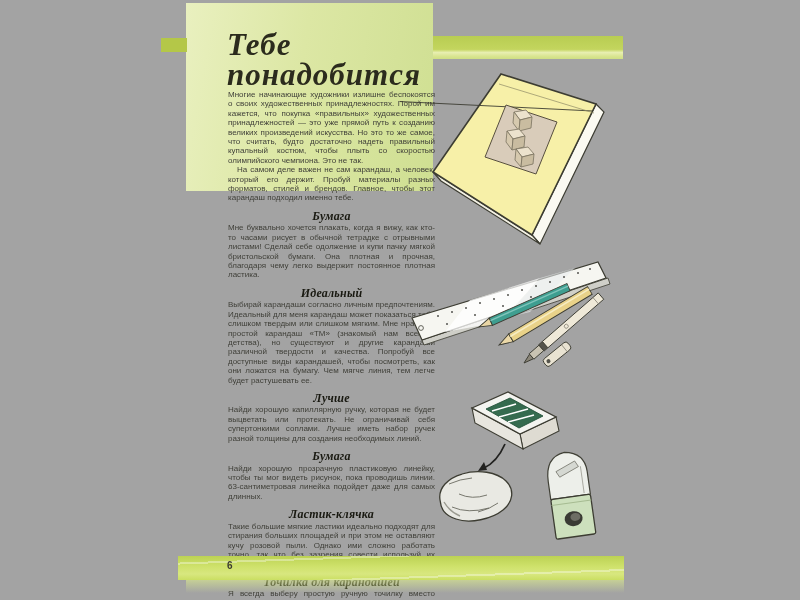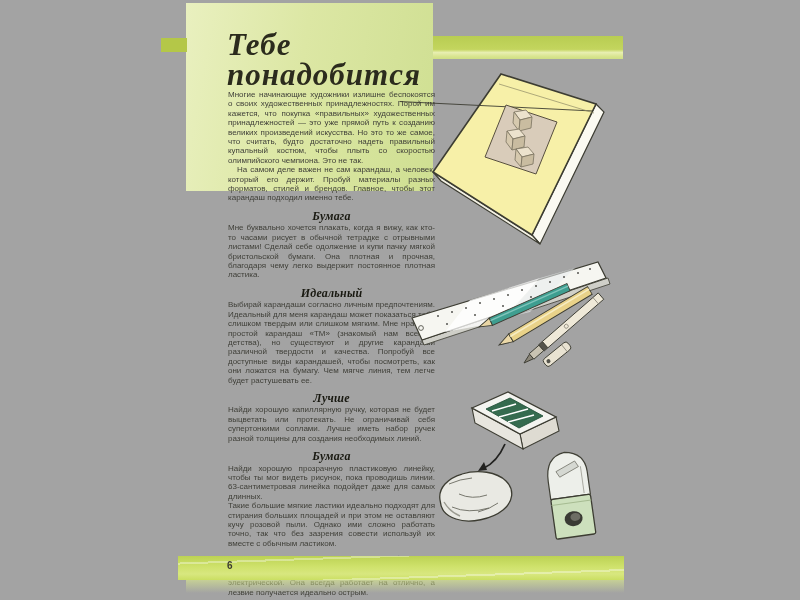--- a/index.html
+++ b/index.html
@@ -68,20 +68,21 @@
       <h3>Лучше</h3>
       <p>Найди хорошую капиллярную ручку, которая не будет выцветать или протекать. Не ограничивай себя супертонкими соплами. Лучше иметь набор ручек разной толщины для создания необходимых линий.</p>
     </div>
 
     <div class="section">
       <h3>Бумага</h3>
       <p>Найди хорошую прозрачную пластиковую линейку, чтобы ты мог видеть рисунок, пока проводишь линии. 63-сантиметровая линейка подойдет даже для самых длинных.</p>
     </div>
 
     <div class="section">
+      <h3>Ластик-клячка</h3>
       <p>Такие большие мягкие ластики идеально подходят для стирания больших площадей и при этом не оставляют кучу розовой пыли. Однако ими сложно работать точно, так что без зазрения совести используй их вместе с обычным ластиком.</p>
     </div>
 
     <div class="section">
       <h3>Точилка для карандашей</h3>
       <p>Я всегда выберу простую ручную точилку вместо электрической. Она всегда работает на отлично, а лезвие получается идеально острым.</p>
     </div>
   </div>
   </div>
 

